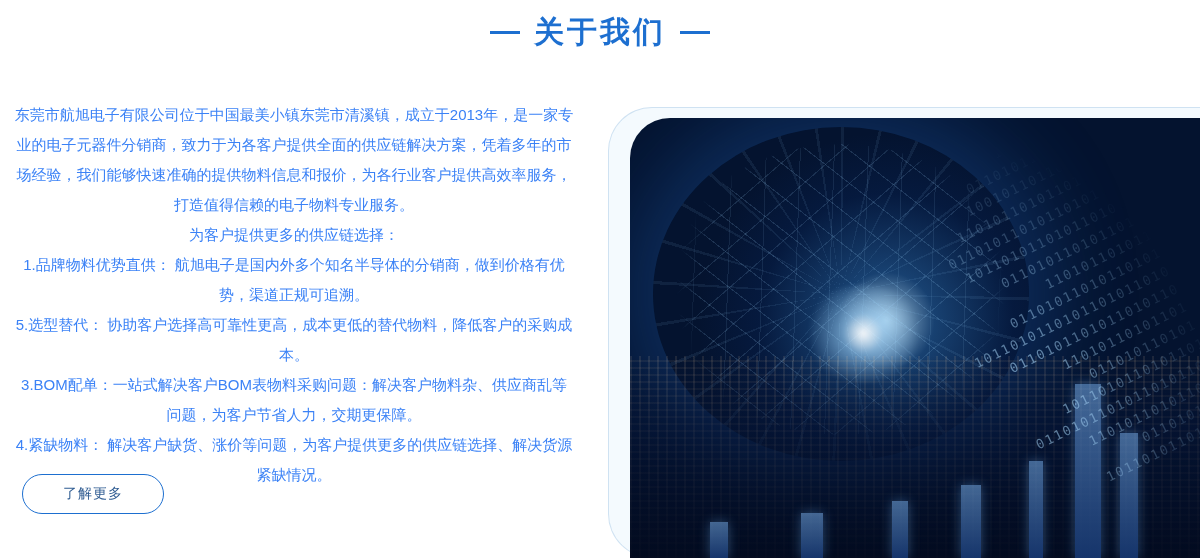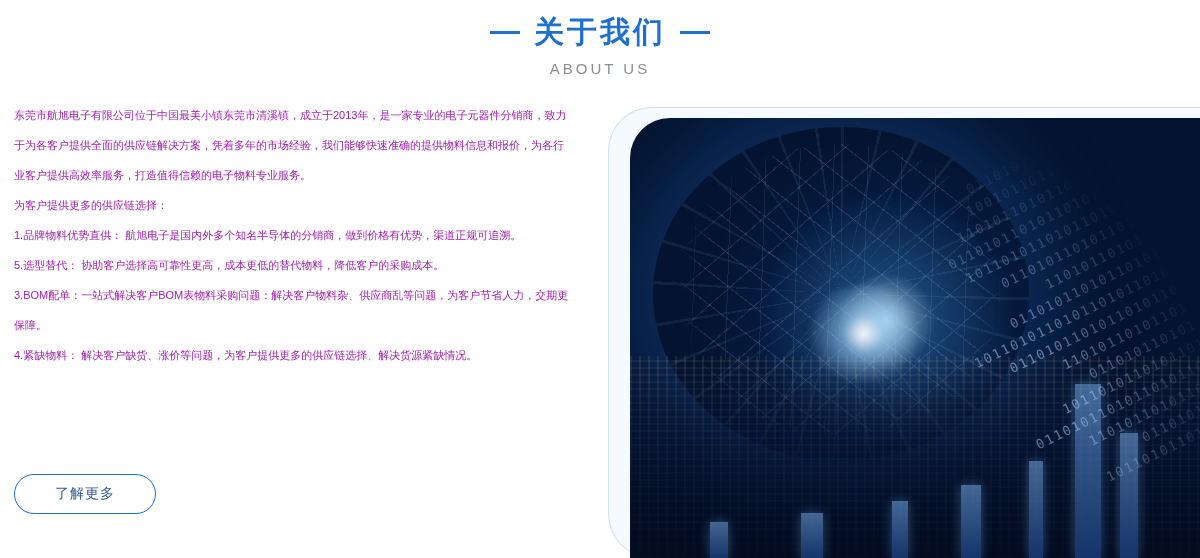--- a/index.html
+++ b/index.html
@@ -52,35 +52,36 @@
     color: #8a8f96;
     letter-spacing: 3px;
   }
 
   
   .text-col {
     position: absolute;
     left: 14px;
     top: 100px;
     width: 560px;
-    color: #a21caf;
-    font-size: 11px;
+    color: #3b82f6;
+    font-size: 15px;
     line-height: 30px;
+    text-align: center;
   }
   .text-col p {
     margin: 0 0 0 0;
   }
   .para {
     margin-bottom: 0px;
   }
 
   
   .more-btn {
     position: absolute;
-    left: 14px;
+    left: 22px;
     top: 474px;
     width: 142px;
     height: 40px;
     border: 1px solid #1d6fd0;
     border-radius: 21px;
     background: #ffffff;
     color: #2f5c92;
     font-size: 14px;
     font-family: "Liberation Sans", sans-serif;
     letter-spacing: 1px;
@@ -218,21 +219,20 @@
 <body>
 
 <div class="page">
 
   <div class="heading-block">
     <div class="title-row">
       <span class="title-dash"></span>
       <span class="main-title">关于我们</span>
       <span class="title-dash"></span>
     </div>
-    <div class="sub-title">ABOUT US</div>
   </div>
 
   <div class="text-col">
     <p class="para">东莞市航旭电子有限公司位于中国最美小镇东莞市清溪镇，成立于2013年，是一家专业的电子元器件分销商，致力于为各客户提供全面的供应链解决方案，凭着多年的市场经验，我们能够快速准确的提供物料信息和报价，为各行业客户提供高效率服务，打造值得信赖的电子物料专业服务。</p>
     <p class="para">为客户提供更多的供应链选择：</p>
     <p class="para">1.品牌物料优势直供： 航旭电子是国内外多个知名半导体的分销商，做到价格有优势，渠道正规可追溯。</p>
     <p class="para">5.选型替代： 协助客户选择高可靠性更高，成本更低的替代物料，降低客户的采购成本。</p>
     <p class="para">3.BOM配单：一站式解决客户BOM表物料采购问题：解决客户物料杂、供应商乱等问题，为客户节省人力，交期更保障。</p>
     <p class="para">4.紧缺物料： 解决客户缺货、涨价等问题，为客户提供更多的供应链选择、解决货源紧缺情况。</p>
   </div>

